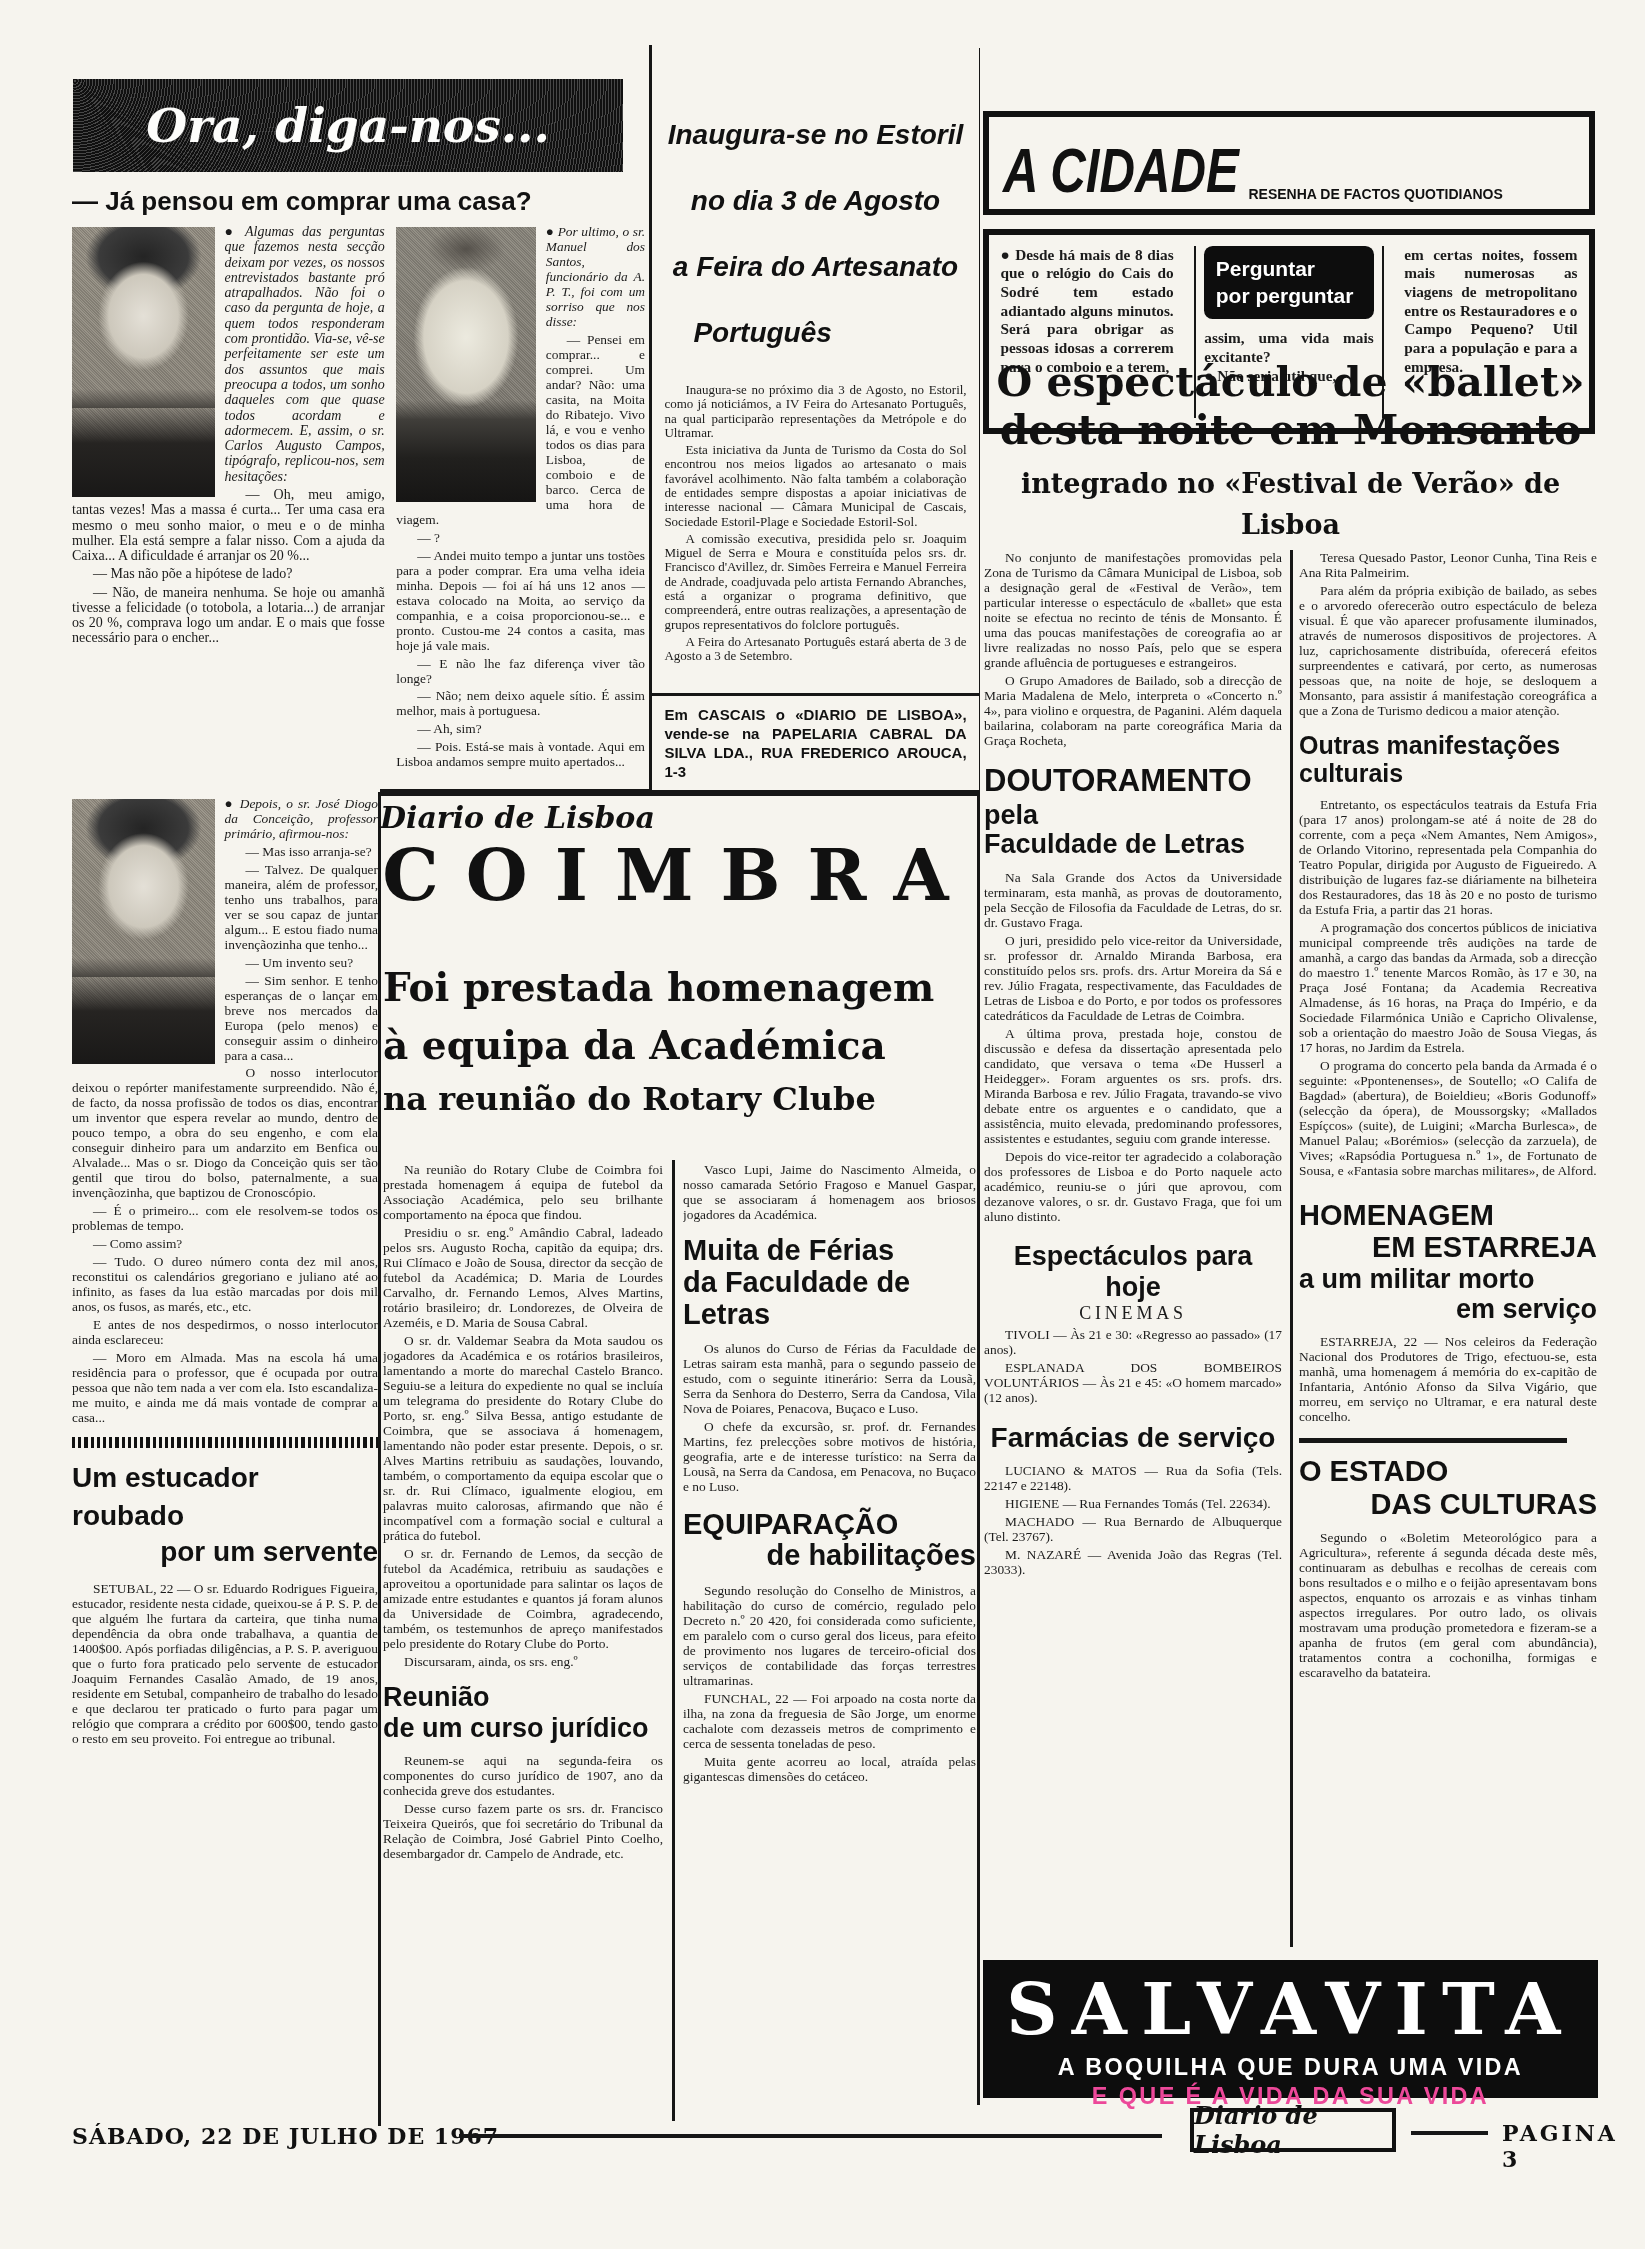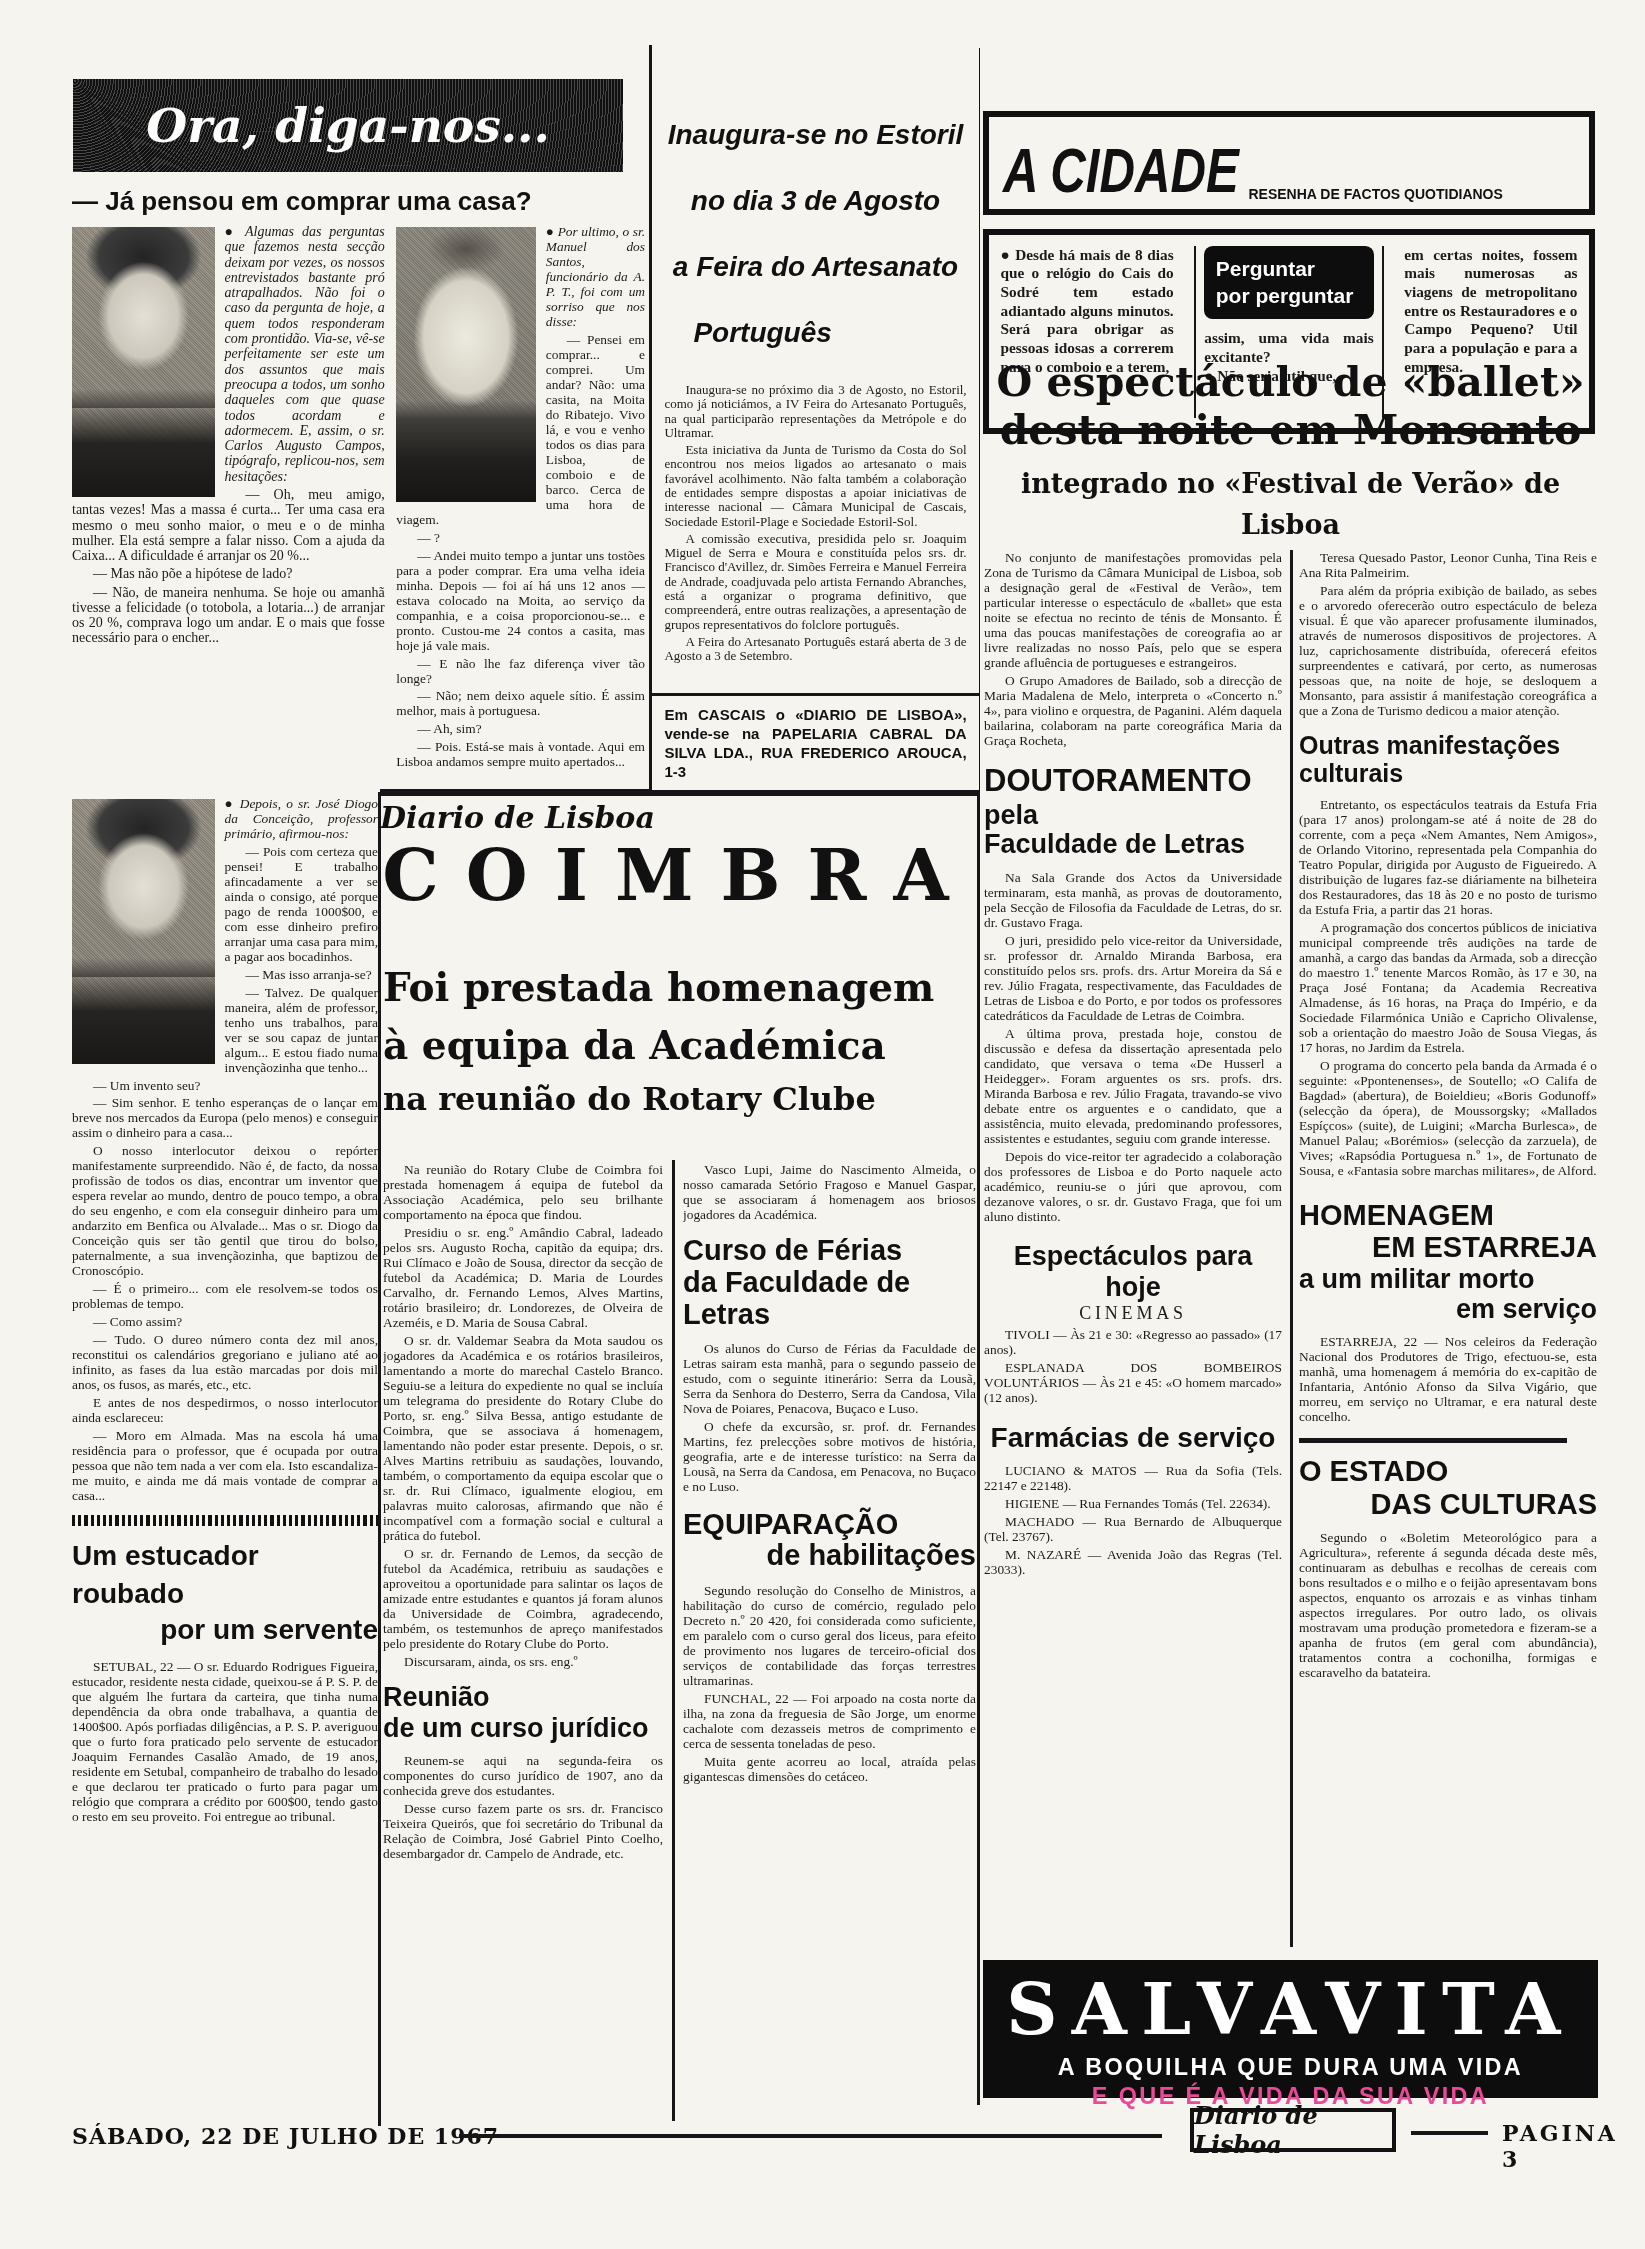--- a/index.html
+++ b/index.html
@@ -77,21 +77,20 @@
           <p class="para">— Ah, sim?</p>
           <p class="para">— Pois. Está-se mais à vontade. Aqui em Lisboa andamos sempre muito apertados...</p>
         </div>
     </div>
   </div>
 
   <div class="abs flowcol body28" style="left:72px;top:796px;width:306px;height:1327px;">
     <div class="photo" style="width:143px;height:265px;"></div>
     <p class="para italic" style="text-indent:0;">● Depois, o sr. José Diogo da Conceição, professor primário, afirmou-nos:</p>
     <div>
-        <p class="para">— Pois com certeza que pensei! E trabalho afincadamente a ver se ainda o consigo, até porque pago de renda 1000$00, e com esse dinheiro prefiro arranjar uma casa para mim, a pagar aos bocadinhos.</p>
         <p class="para">— Mas isso arranja-se?</p>
         <p class="para">— Talvez. De qualquer maneira, além de professor, tenho uns trabalhos, para ver se sou capaz de juntar algum... E estou fiado numa invençãozinha que tenho...</p>
         <p class="para">— Um invento seu?</p>
         <p class="para">— Sim senhor. E tenho esperanças de o lançar em breve nos mercados da Europa (pelo menos) e conseguir assim o dinheiro para a casa...</p>
         <p class="para">O nosso interlocutor deixou o repórter manifestamente surpreendido. Não é, de facto, da nossa profissão de todos os dias, encontrar um inventor que espera revelar ao mundo, dentro de pouco tempo, a obra do seu engenho, e com ela conseguir dinheiro para um andarzito em Benfica ou Alvalade... Mas o sr. Diogo da Conceição quis ser tão gentil que tirou do bolso, paternalmente, a sua invençãozinha, que baptizou de Cronoscópio.</p>
         <p class="para">— É o primeiro... com ele resolvem-se todos os problemas de tempo.</p>
         <p class="para">— Como assim?</p>
         <p class="para">— Tudo. O dureo número conta dez mil anos, reconstitui os calendários gregoriano e juliano até ao infinito, as fases da lua estão marcadas por dois mil anos, os fusos, as marés, etc., etc.</p>
         <p class="para">E antes de nos despedirmos, o nosso interlocutor ainda esclareceu:</p>
         <p class="para">— Moro em Almada. Mas na escola há uma residência para o professor, que é ocupada por outra pessoa que não tem nada a ver com ela. Isto escandaliza-me muito, e ainda me dá mais vontade de comprar a casa...</p>
@@ -230,21 +229,21 @@
     <div>
         <p class="para">Reunem-se aqui na segunda-feira os componentes do curso jurídico de 1907, ano da conhecida greve dos estudantes.</p>
         <p class="para">Desse curso fazem parte os srs. dr. Francisco Teixeira Queirós, que foi secretário do Tribunal da Relação de Coimbra, José Gabriel Pinto Coelho, desembargador dr. Campelo de Andrade, etc.</p>
       </div>
   </div>
 
   <div class="abs flowcol body28" style="left:683px;top:1162px;width:293px;height:959px;">
     <div>
         <p class="para">Vasco Lupi, Jaime do Nascimento Almeida, o nosso camarada Setório Fragoso e Manuel Gaspar, que se associaram á homenagem aos briosos jogadores da Académica.</p>
       </div>
-    <div class="headline-sans" style="font-size:29px;line-height:1.12;margin-top:11.5px;">Curso de Férias</div>
+    <div class="headline-sans" style="font-size:29px;line-height:1.12;margin-top:11.5px;">Muita de Férias</div>
     <div class="headline-sans" style="font-size:29px;line-height:1.12;margin-bottom:10.5px;">da Faculdade de Letras</div>
     <div>
         <p class="para">Os alunos do Curso de Férias da Faculdade de Letras sairam esta manhã, para o segundo passeio de estudo, com o seguinte itinerário: Serra da Lousã, Serra da Senhora do Desterro, Serra da Candosa, Vila Nova de Poiares, Penacova, Buçaco e Luso.</p>
         <p class="para">O chefe da excursão, sr. prof. dr. Fernandes Martins, fez prelecções sobre motivos de história, geografia, arte e de interesse turístico: na Serra da Lousã, na Serra da Candosa, em Penacova, no Buçaco e no Luso.</p>
       </div>
     <div class="headline-sans" style="font-size:29px;line-height:1.1;margin-top:14.3px;">EQUIPARAÇÃO</div>
     <div class="headline-sans" style="font-size:29px;line-height:1.1;text-align:right;margin-bottom:10.5px;">de habilitações</div>
     <div>
         <p class="para">Segundo resolução do Conselho de Ministros, a habilitação do curso de comércio, regulado pelo Decreto n.º 20 420, foi considerada como suficiente, em paralelo com o curso geral dos liceus, para efeito de provimento nos lugares de terceiro-oficial dos serviços de contabilidade das forças terrestres ultramarinas.</p>
       </div>

